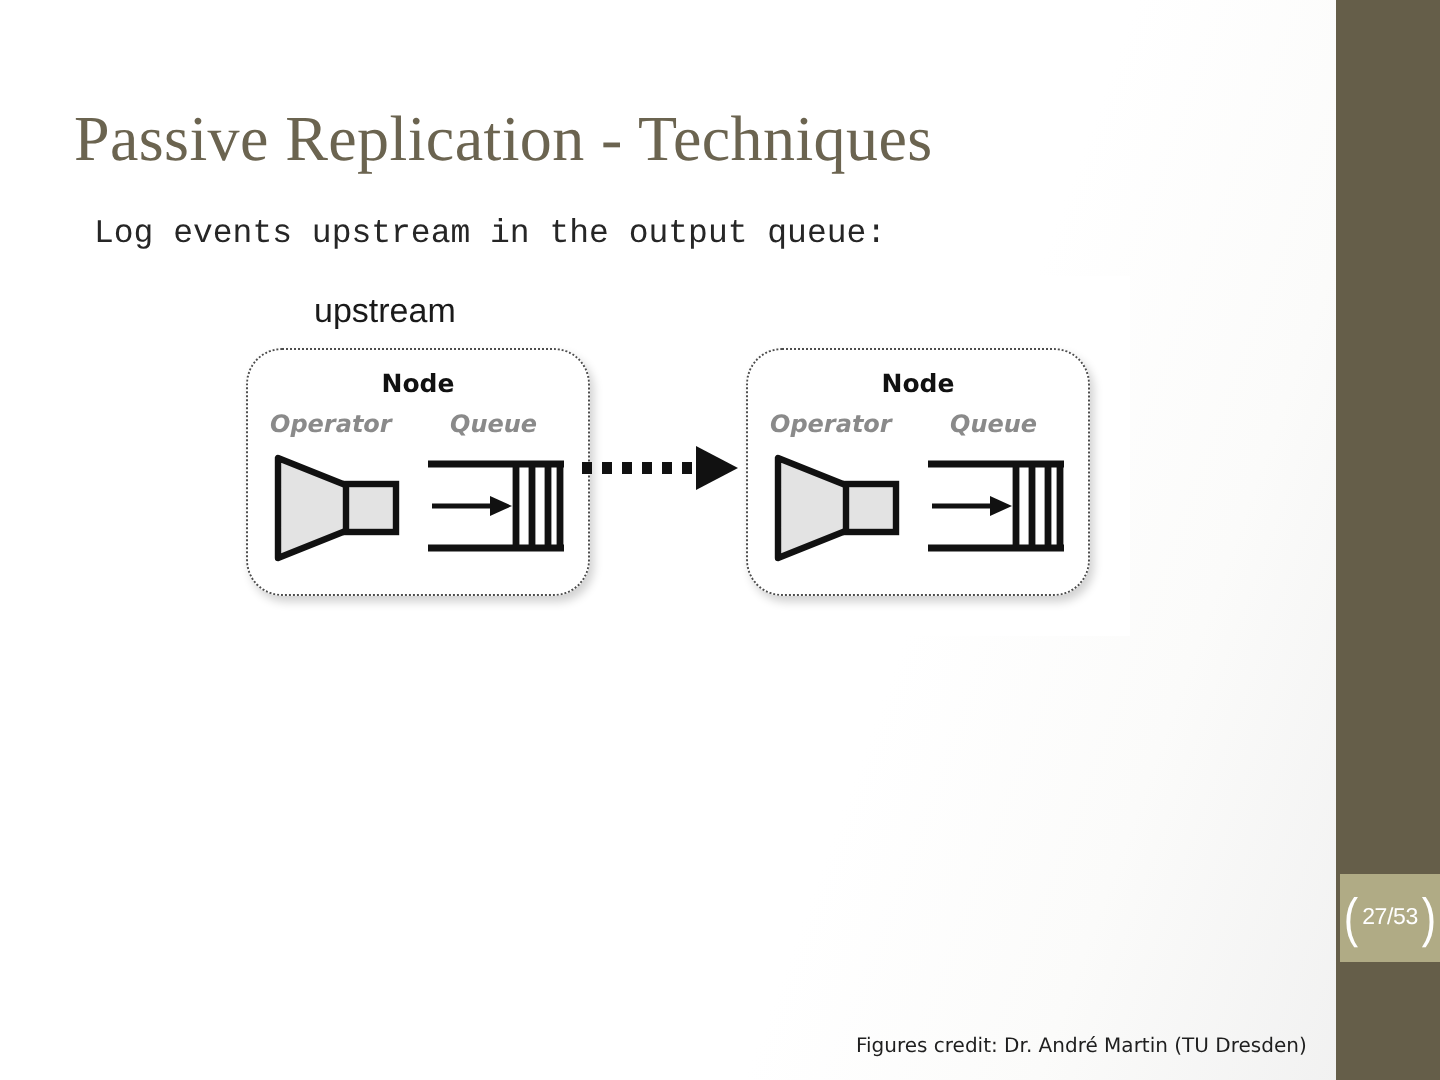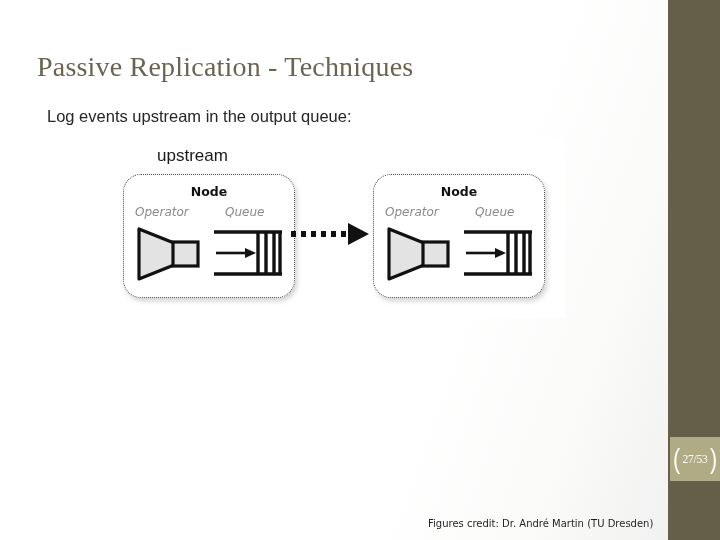--- a/index.html
+++ b/index.html
@@ -50,41 +50,40 @@
     font-weight: 300;
     display: block;
     transform: scaleX(0.8);
   }
   #page-badge .pagenum {
     color: #ffffff;
     font-size: 11.5px;
     letter-spacing: -0.2px;
     padding: 0 1px;
     white-space: nowrap;
-    font-family: Liberation Serif, serif;
   }
 
   
   #slide-title {
     position: absolute;
     left: 37px;
     top: 51px;
     font-family: "Liberation Serif", serif;
-    font-size: 28px;
+    font-size: 32px;
     color: #6B6450;
     letter-spacing: 0.2px;
     white-space: nowrap;
   }
 
   
   #subtitle {
     position: absolute;
     left: 47px;
     top: 107px;
-    font-family: Liberation Sans, sans-serif;
+    font-family: Liberation Mono, monospace;
     font-size: 16.5px;
     color: #262626;
     white-space: nowrap;
   }
 
   
   #figure {
     position: absolute;
     left: 105px;
     top: 138px;
@@ -125,21 +124,21 @@
     text-align: center;
     font-family: "DejaVu Sans", sans-serif;
     font-weight: bold;
     font-size: 12.5px;
     color: #111111;
   }
   .part-label {
     position: absolute;
     top: 30px;
     font-family: "DejaVu Sans", sans-serif;
-    font-weight: normal;
+    font-weight: bold;
     font-style: italic;
     font-size: 12px;
     color: #8a8a8a;
     white-space: nowrap;
   }
   .part-label.op { left: 11px; }
   .part-label.qu { left: 101px; }
 
   .svg-op  { position: absolute; left: 10px;  top: 50px; }
   .svg-qu  { position: absolute; left: 88px;  top: 52px; }

